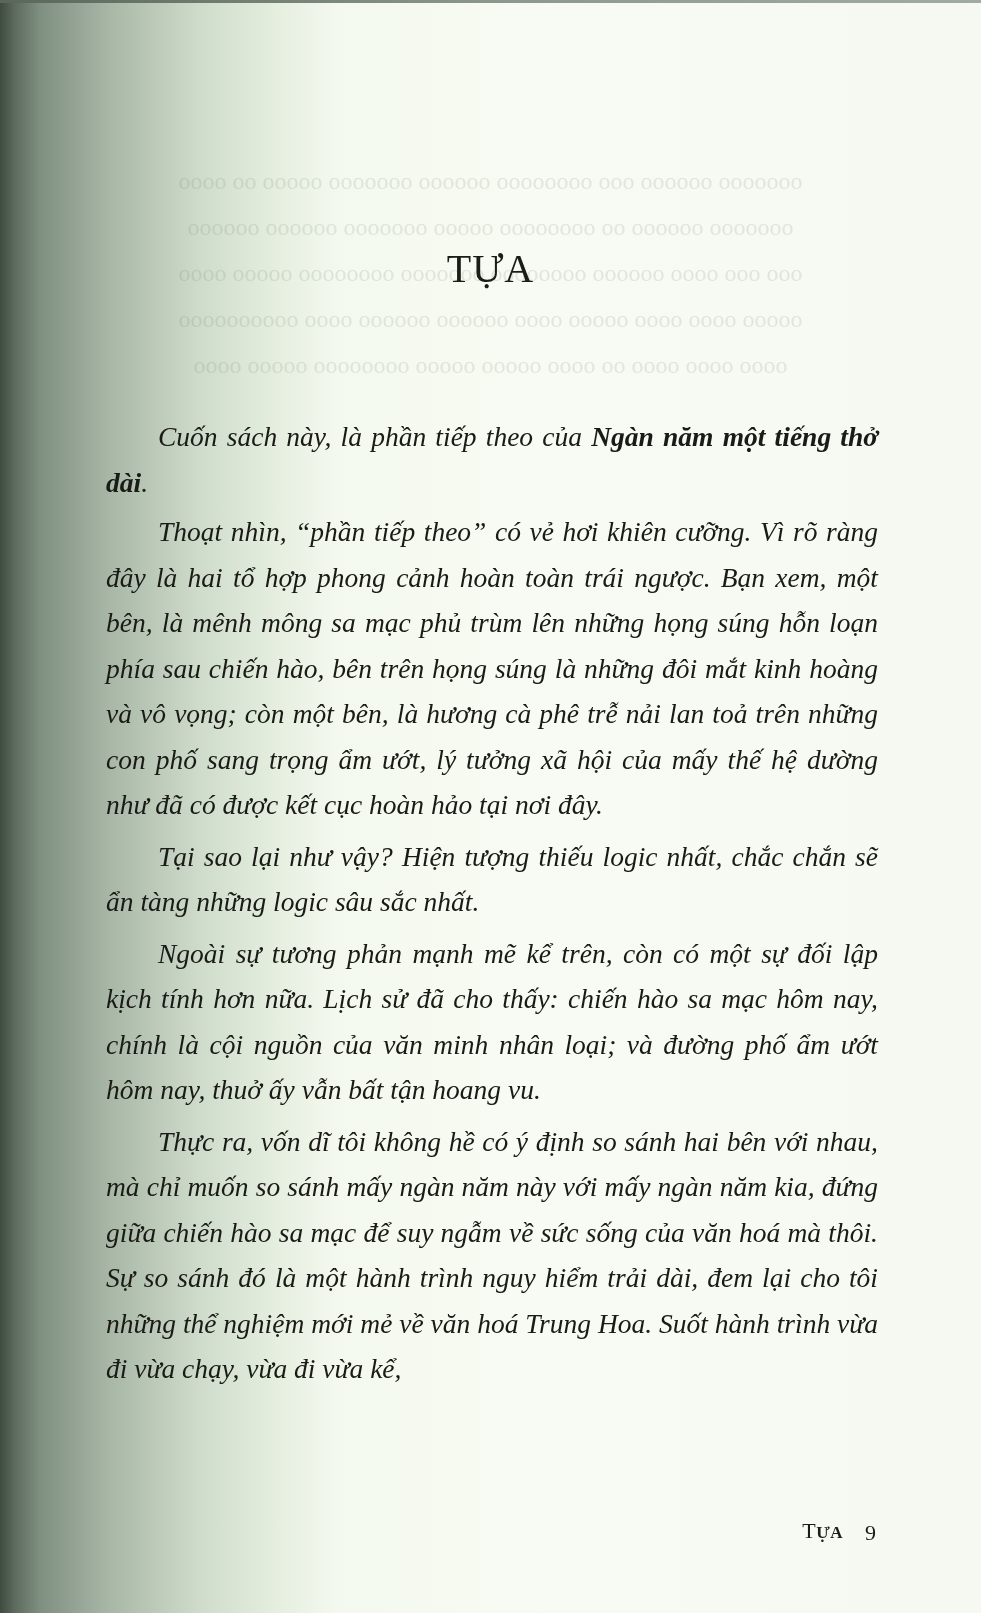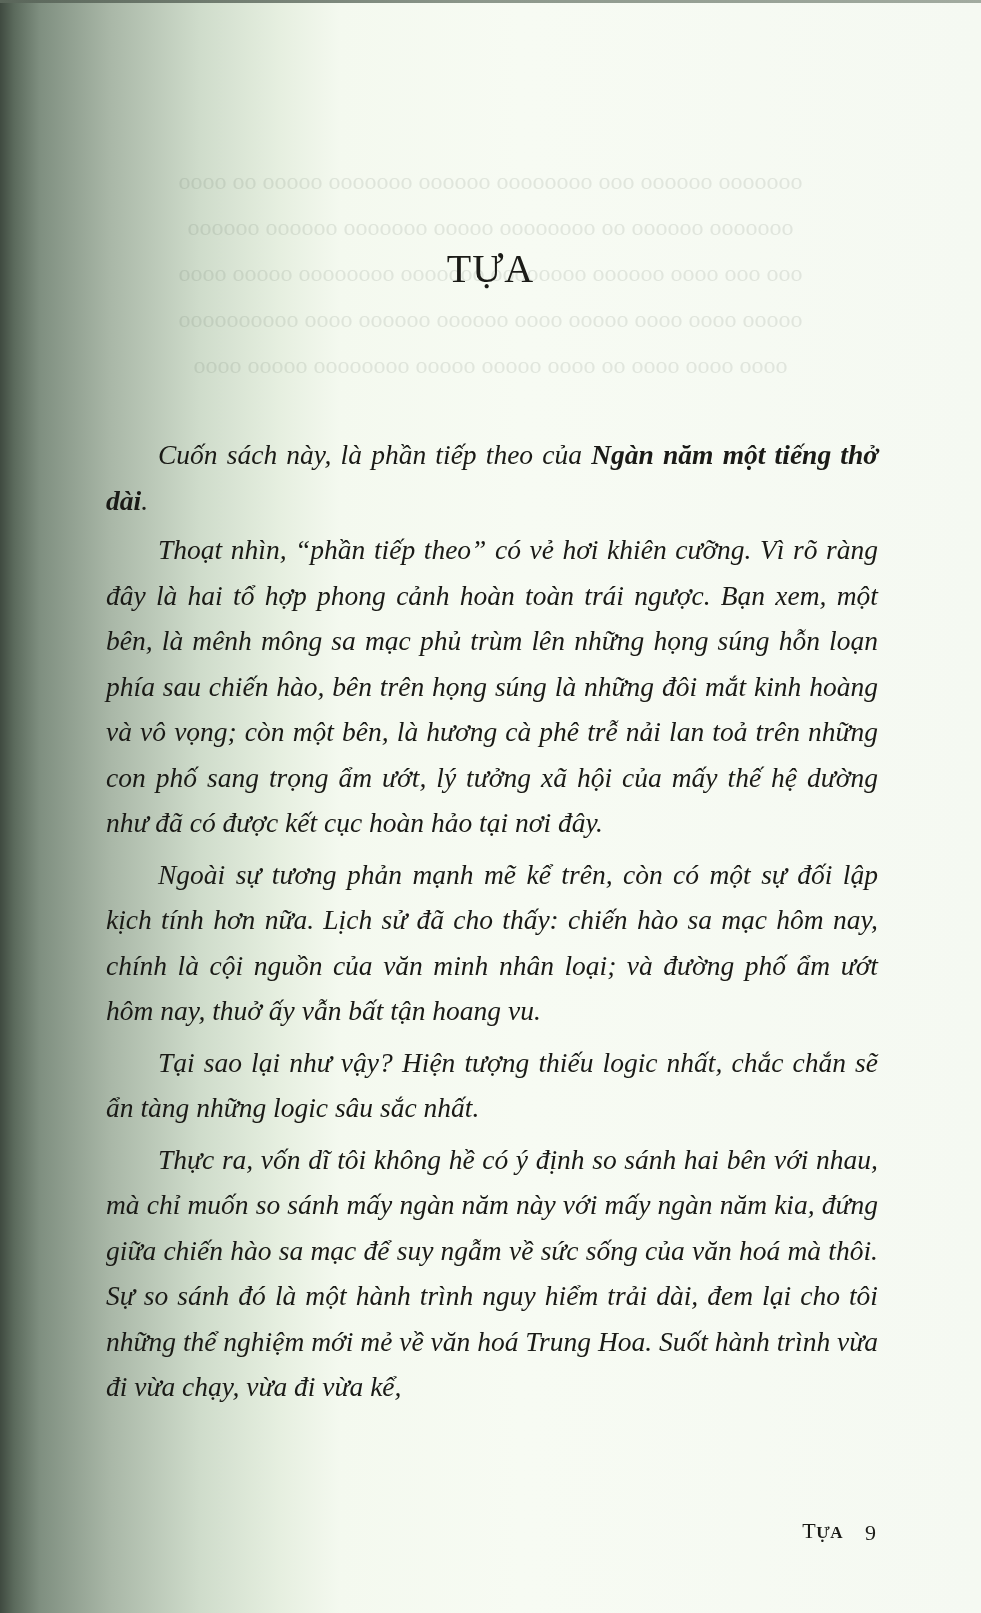--- a/index.html
+++ b/index.html
@@ -58,21 +58,21 @@
       font-family: "Liberation Serif", serif;
       font-size: 40px;
       letter-spacing: 1px;
       color: #1b1b17;
       margin: 0;
       font-weight: normal;
     }
     .body-text {
       position: absolute;
       left: 106px;
-      top: 432px;
+      top: 414px;
       width: 772px;
       font-family: "Liberation Serif", serif;
       font-style: italic;
       font-size: 27.5px;
       line-height: 45.5px;
       color: #1a1a16;
       text-align: justify;
     }
     .body-text p {
       margin: 0 0 6px 0;
@@ -121,22 +121,22 @@
   <div class="bleed" style="top:214px;">ooooooo oooooo oo oooooooo ooooo ooooooo oooooo oooooo</div>
   <div class="bleed" style="top:260px;">ooo ooo oooo oooooo oooooooo ooooooo oooooooo ooooo oooo</div>
   <div class="bleed" style="top:306px;">ooooo oooo oooo ooooo oooo oooooo oooooo oooo oooooooooo</div>
   <div class="bleed" style="top:352px;">oooo oooo oooo oo oooo ooooo ooooo oooooooo ooooo oooo</div>
 
   <h1 class="title">TỰA</h1>
 
   <div class="body-text">
     <p class="first"><span>Cuốn sách này, là phần tiếp theo của </span><span class="book-title">Ngàn năm một tiếng thở dài</span><span>.</span></p>
     <p>Thoạt nhìn, “phần tiếp theo” có vẻ hơi khiên cưỡng. Vì rõ ràng đây là hai tổ hợp phong cảnh hoàn toàn trái ngược. Bạn xem, một bên, là mênh mông sa mạc phủ trùm lên những họng súng hỗn loạn phía sau chiến hào, bên trên họng súng là những đôi mắt kinh hoàng và vô vọng; còn một bên, là hương cà phê trễ nải lan toả trên những con phố sang trọng ẩm ướt, lý tưởng xã hội của mấy thế hệ dường như đã có được kết cục hoàn hảo tại nơi đây.</p>
+    <p>Tại sao lại như vậy? Hiện tượng thiếu logic nhất, chắc chắn sẽ ẩn tàng những logic sâu sắc nhất.</p>
     <p>Ngoài sự tương phản mạnh mẽ kể trên, còn có một sự đối lập kịch tính hơn nữa. Lịch sử đã cho thấy: chiến hào sa mạc hôm nay, chính là cội nguồn của văn minh nhân loại; và đường phố ẩm ướt hôm nay, thuở ấy vẫn bất tận hoang vu.</p>
-    <p>Tại sao lại như vậy? Hiện tượng thiếu logic nhất, chắc chắn sẽ ẩn tàng những logic sâu sắc nhất.</p>
     <p>Thực ra, vốn dĩ tôi không hề có ý định so sánh hai bên với nhau, mà chỉ muốn so sánh mấy ngàn năm này với mấy ngàn năm kia, đứng giữa chiến hào sa mạc để suy ngẫm về sức sống của văn hoá mà thôi. Sự so sánh đó là một hành trình nguy hiểm trải dài, đem lại cho tôi những thể nghiệm mới mẻ về văn hoá Trung Hoa. Suốt hành trình vừa đi vừa chạy, vừa đi vừa kể,</p>
   </div>
 
   <div class="running-footer">
     <span class="footer-title"><span>T</span><span class="small">ỰA</span></span>
     <span class="page-number">9</span>
   </div>
 </div>
 
 </body></html>

